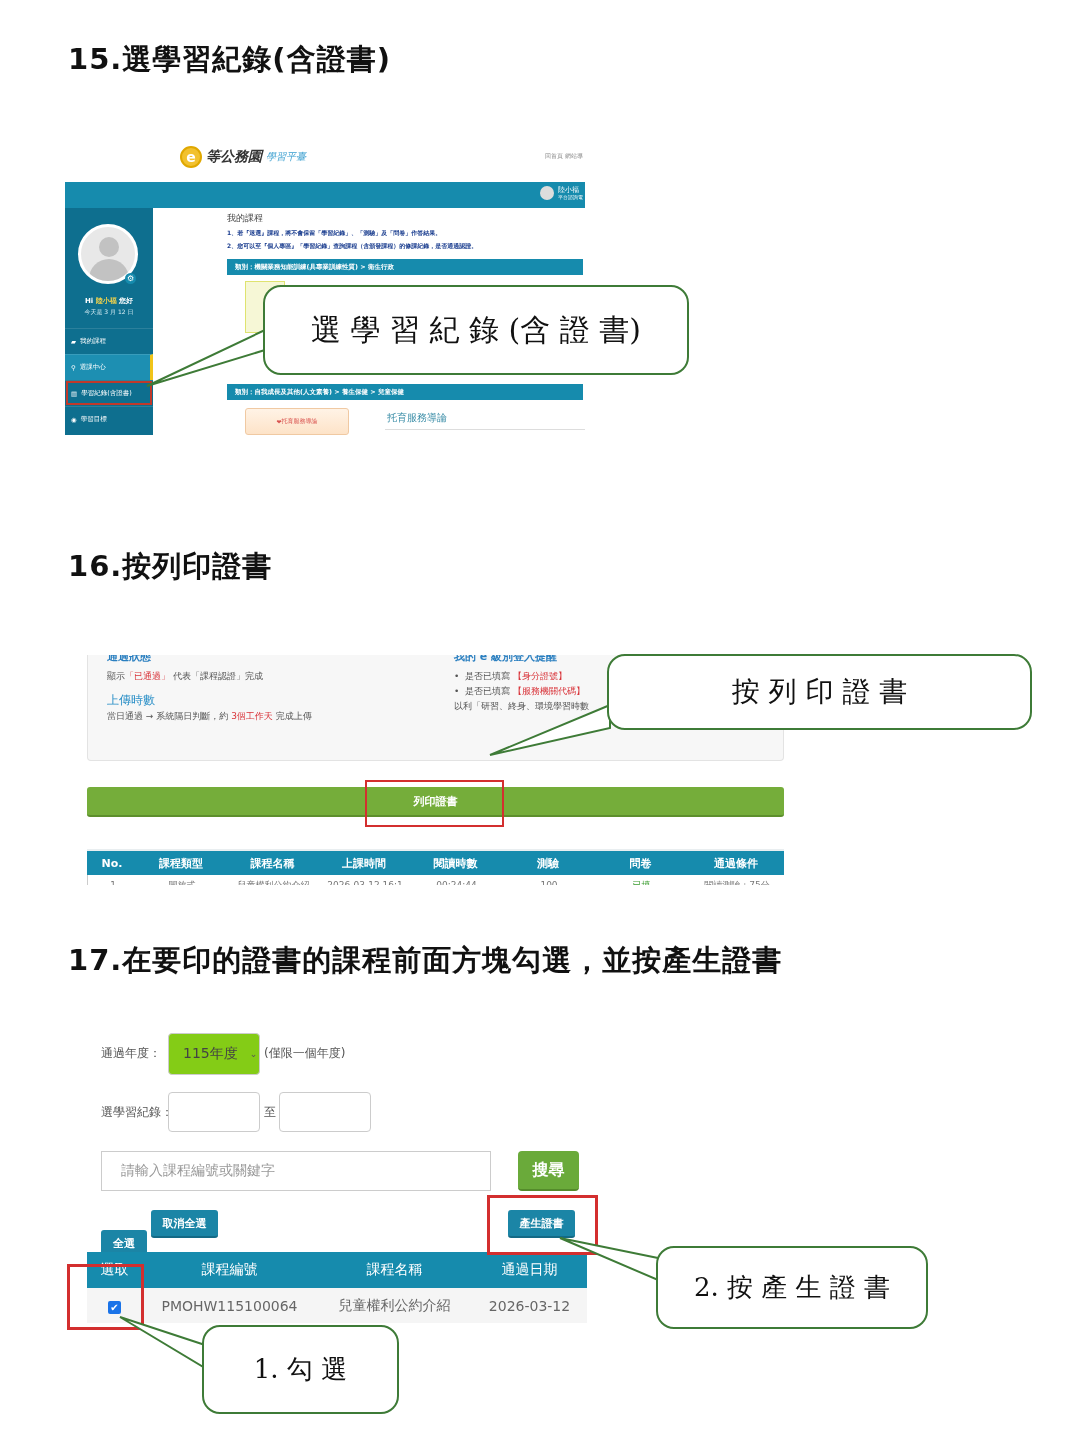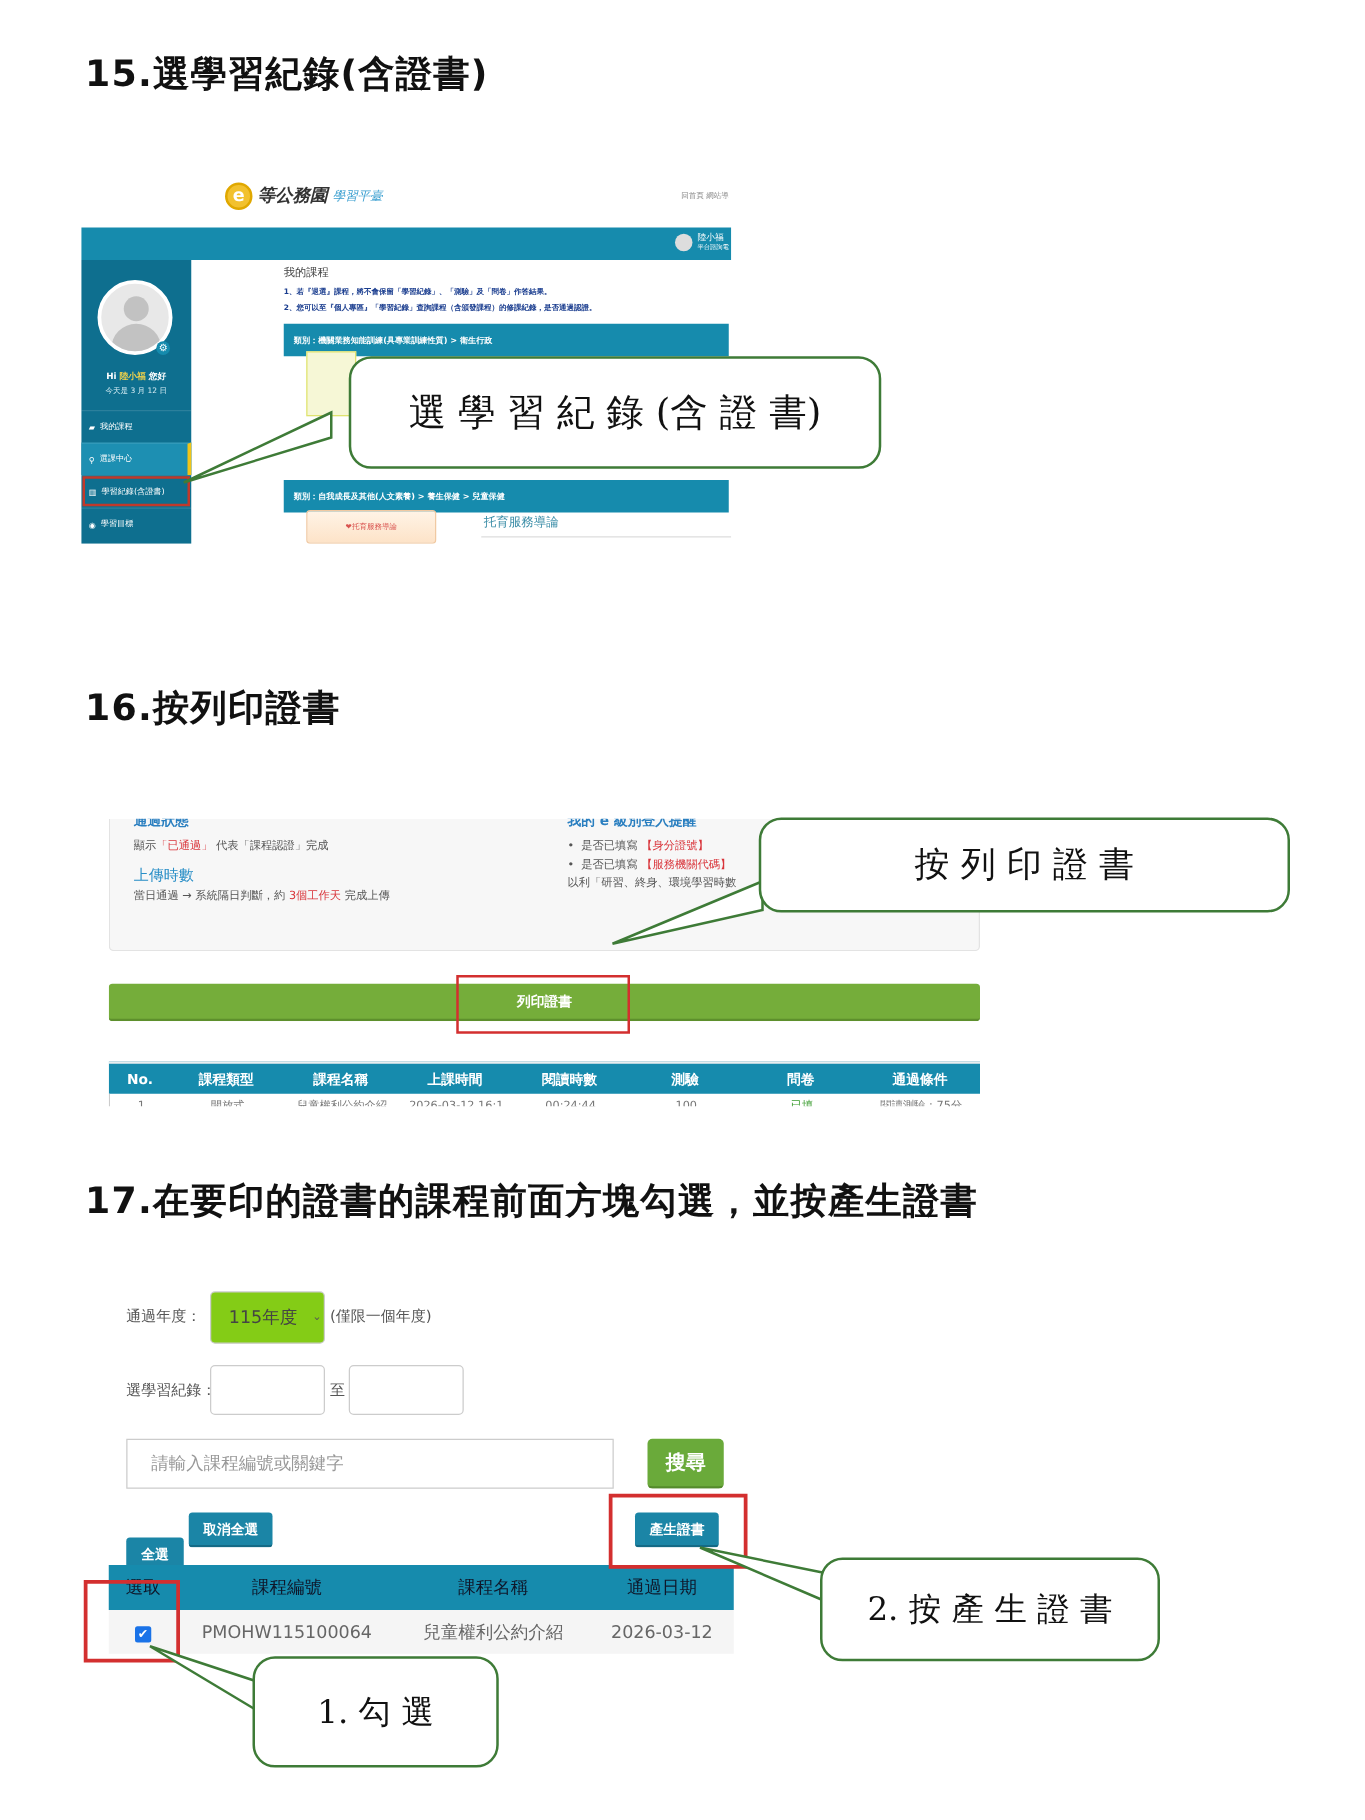--- a/index.html
+++ b/index.html
@@ -26,21 +26,21 @@
   .s15 .avatar-body { position: absolute; left: 8px; top: 32px; width: 40px; height: 30px; border-radius: 20px 20px 0 0; background: #c2c2c2; }
   .s15 .gear { left: 60px; top: 143px; width: 11px; height: 11px; border-radius: 50%; background: #168bad; color: #fff; font-size: 8px; display: flex; align-items: center; justify-content: center; }
   .s15 .hi { left: 0; top: 166px; width: 88px; text-align: center; font-size: 7px; color: #fff; font-weight: bold; }
   .s15 .hi .nm { color: #f3d34a; }
   .s15 .date { left: 0; top: 178px; width: 88px; text-align: center; font-size: 6px; color: #d7eef5; }
   .s15 .nav { left: 0; width: 88px; height: 26px; font-size: 6.5px; color: #fff; display: flex; align-items: center; padding-left: 6px; gap: 4px; border-top: 1px solid rgba(255,255,255,0.12); }
   .s15 .nav.active { background: #1d8fb2; border-right: 3px solid #f0c419; }
   .s15 .nav-hl { outline: 2px solid #c0392b; outline-offset: -3px; }
   .s15 .main-title { left: 162px; top: 82px; font-size: 9px; color: #444; }
   .s15 .note { left: 162px; font-size: 6px; color: #1a3d8f; font-weight: bold; white-space: nowrap; }
-  .s15 .cat-bar { left: 162px; width: 356px; height: 26px; background: #168bad; color: #fff; font-size: 6.5px; font-weight: bold; display: flex; align-items: center; padding-left: 8px; }
+  .s15 .cat-bar { left: 162px; width: 356px; height: 16px; background: #168bad; color: #fff; font-size: 6.5px; font-weight: bold; display: flex; align-items: center; padding-left: 8px; }
   .s15 .course-card { left: 180px; top: 151px; width: 40px; height: 52px; background: #f6f7d6; border: 1px solid #dfe36f; }
   .s15 .card-box { left: 180px; top: 278px; width: 104px; height: 27px; background: linear-gradient(#fff3e6, #fde3c8); border: 1px solid #f0c9a2; border-radius: 3px; font-size: 6px; color: #d9534f; display: flex; align-items: center; justify-content: center; }
   .s15 .course-name { left: 322px; top: 281px; font-size: 10px; color: #3c8ea8; }
   .s15 .divider-line { left: 320px; top: 299px; width: 200px; height: 1px; background: #ddd; }
 
   
   .bubble { position: absolute; background: #fff; border: 2px solid #3e7b37; border-radius: 18px; display: flex; align-items: center; justify-content: center; font-family: "DejaVu Serif", serif; color: #111; white-space: nowrap; }
   svg.pointer { position: absolute; overflow: visible; }
 
   
@@ -57,21 +57,21 @@
   .s16 .trow .ok { color: #3a9c2f; }
 
   
   .s17-label { font-size: 12px; color: #555; }
   .select-box { left: 168px; top: 1033px; width: 92px; height: 42px; border: 1px solid #ccc; border-radius: 4px; background: #84cc16; font-size: 14px; color: #444; display: flex; align-items: center; padding-left: 14px; gap: 8px; }
   .select-box .chev { font-size: 9px; color: #555; margin-left: 4px; }
   .text-in { height: 40px; border: 1px solid #ccc; border-radius: 4px; background: #fff; }
   .search-in { left: 101px; top: 1151px; width: 390px; height: 40px; border: 1px solid #ccc; border-radius: 0; background: #fff; font-size: 14px; color: #999; display: flex; align-items: center; padding-left: 19px; }
   .search-btn { left: 518px; top: 1151px; width: 61px; height: 40px; background: #6aaa3a; border-radius: 4px; color: #fff; font-weight: bold; font-size: 16px; display: flex; align-items: center; justify-content: center; border-bottom: 2px solid #548b2b; }
   .blue-btn { height: 28px; background: #1b85a6; border-radius: 3px; color: #fff; font-weight: bold; font-size: 11px; display: flex; align-items: center; justify-content: center; border-bottom: 2px solid #146a86; }
-  .s17-thead { left: 87px; top: 1252px; width: 500px; height: 36px; background: #168bad; display: grid; grid-template-columns: 55px 175px 155px 115px; align-items: center; color: #0f172a; font-size: 14px; text-align: center; }
+  .s17-thead { left: 87px; top: 1252px; width: 500px; height: 36px; background: #168bad; display: grid; grid-template-columns: 55px 175px 155px 115px; align-items: center; color: #ffffff; font-size: 14px; text-align: center; }
   .s17-row { left: 87px; top: 1288px; width: 500px; height: 35px; background: #f5f5f5; display: grid; grid-template-columns: 55px 175px 155px 115px; align-items: center; font-size: 14px; color: #666; text-align: center; }
   .chk { width: 13px; height: 13px; background: #1a73e8; border-radius: 2px; color: #fff; font-size: 10px; line-height: 13px; display: inline-flex; align-items: center; justify-content: center; margin: 0 auto; }
   .red-rect { position: absolute; border: 3px solid #d32f2f; }
 </style>
 </head>
 <body>
 
 <div class="abs step-title" style="left:68px; top:40px;">15.選學習紀錄(含證書)</div>
 
 <div class="abs s15">
@@ -126,21 +126,21 @@
       <span>❤ </span>
       <span>托育服務導論</span>
     </div>
   <div class="abs course-name">托育服務導論</div>
   <div class="abs divider-line"></div>
 </div>
 
 <svg class="pointer" style="left:0;top:0;" width="1092" height="1456">
   <polygon points="265,330 147,386 265,350" fill="#fff" stroke="#3e7b37" stroke-width="2"></polygon>
 </svg>
-<div class="bubble" style="left:263px; top:285px; width:426px; height:90px; font-size:30px;margin-left:16px;">選 學 習 紀 錄 (含 證 書)</div>
+<div class="bubble" style="left:263px; top:285px; width:426px; height:90px; font-size:30px;">選 學 習 紀 錄 (含 證 書)</div>
 
 <div class="abs step-title" style="left:68px; top:547px;">16.按列印證書</div>
 
 <div class="abs s16">
   <div class="abs info-panel"></div>
   <div class="abs h-cut" style="left:20px;">通過狀態</div>
   <div class="abs txt" style="left:20px; top:15px;"><span>顯示</span><span class="red">「已通過」</span> <span>代表「課程認證」完成</span></div>
   <div class="abs blue-h" style="left:20px; top:37px;">上傳時數</div>
   <div class="abs txt" style="left:20px; top:55px;"><span>當日通過 → 系統隔日判斷，約</span> <span class="red">3個工作天</span> <span>完成上傳</span></div>
 

